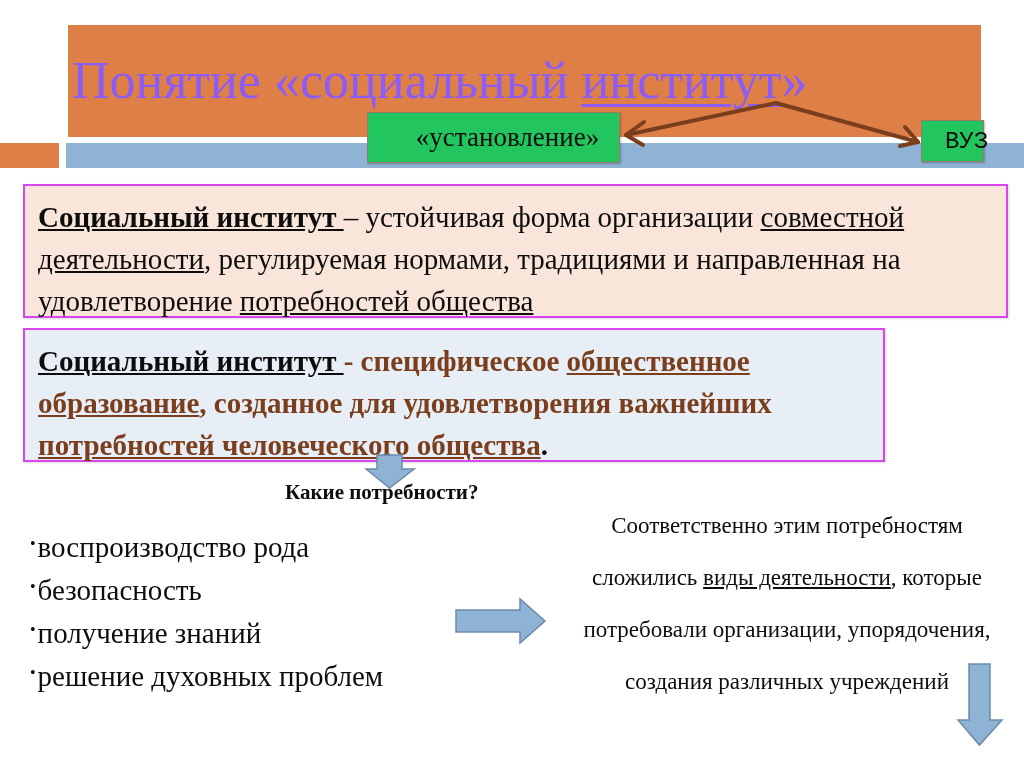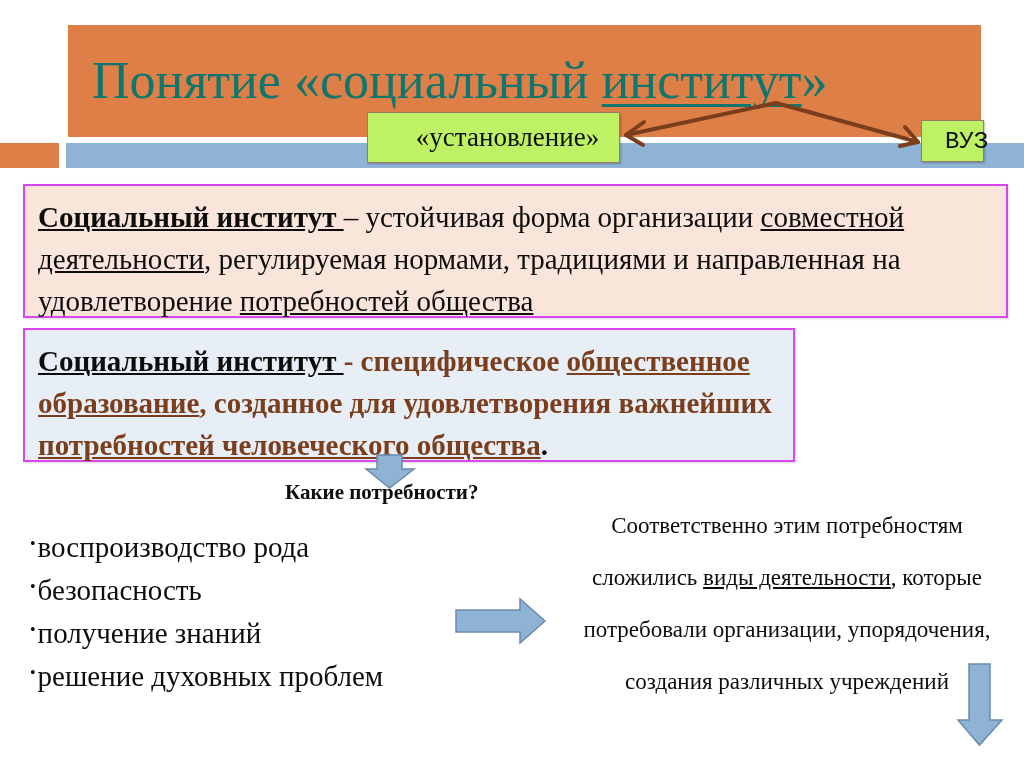--- a/index.html
+++ b/index.html
@@ -8,42 +8,42 @@
     background: #ffffff;
     font-family: "Liberation Serif", "DejaVu Serif", serif;
     color: #0d0d0d;
   }
   .abs { position: absolute; }
   .title-band {
     left: 68px; top: 25px; width: 913px; height: 112px;
     background: #df7f48;
   }
   .title-text {
-    left: 92px; top: 50px; font-size: 52px; color: #0f766e; white-space: nowrap;
+    left: 72px; top: 50px; font-size: 52px; color: #8b5cf6; white-space: nowrap;
     letter-spacing: 0px; line-height: 62px;
   }
   .title-text .u { text-decoration: underline; text-decoration-thickness: 3px; text-underline-offset: 6px; }
   .accent-orange { left: 0; top: 143px; width: 59px; height: 25px; background: #df7f48; }
   .accent-blue { left: 66px; top: 143px; width: 958px; height: 25px; background: #8fb3d4; }
   .tag-box {
-    background: #bef264; border: 1.5px solid #9c7a6a;
+    background: #22c55e; border: 1.5px solid #9c7a6a;
     box-shadow: 1px 1px 2px rgba(0,0,0,0.25);
     display: flex; align-items: center; justify-content: center; box-sizing: border-box; padding-left: 28px;
   }
   .tag-ust { left: 367px; top: 112px; width: 253px; height: 51px; font-size: 27px; }
   .tag-vuz { left: 921px; top: 120px; width: 63px; height: 42px; font-size: 24px; font-family: Liberation Mono, monospace; }
   .arrows-svg { left: 0; top: 0; width: 1024px; height: 200px; pointer-events: none; }
 
   .def-box {
     box-sizing: border-box; border: 2px solid #d946ef;
     padding: 10px 12px 0 13px; line-height: 42px;
     box-shadow: 1px 1px 2px rgba(0,0,0,0.15);
   }
   .def1 { left: 23px; top: 184px; width: 985px; height: 134px; background: #f9e5da; font-size: 29px; }
-  .def2 { left: 23px; top: 328px; width: 772px; height: 134px; background: #e8eef6; font-size: 29px; font-weight: bold; }
+  .def2 { left: 23px; top: 328px; width: 862px; height: 134px; background: #e8eef6; font-size: 29px; font-weight: bold; }
   .def-box .term { font-weight: bold; text-decoration: underline; }
   .u1 { text-decoration: underline; }
   .brown { color: #7b3e1d; }
 
   .question { left: 285px; top: 480px; font-size: 21px; font-weight: bold; }
   .needs { left: 30px; top: 524px; font-size: 29px; line-height: 40px; }
   .needs .item { white-space: nowrap; }
   .needs .bullet { font-size: 16px; vertical-align: 8px; margin-right: 2px; }
   .result { left: 572px; top: 500px; width: 430px; font-size: 23px; line-height: 52px; text-align: center; }
   .shape-svg { pointer-events: none; }

